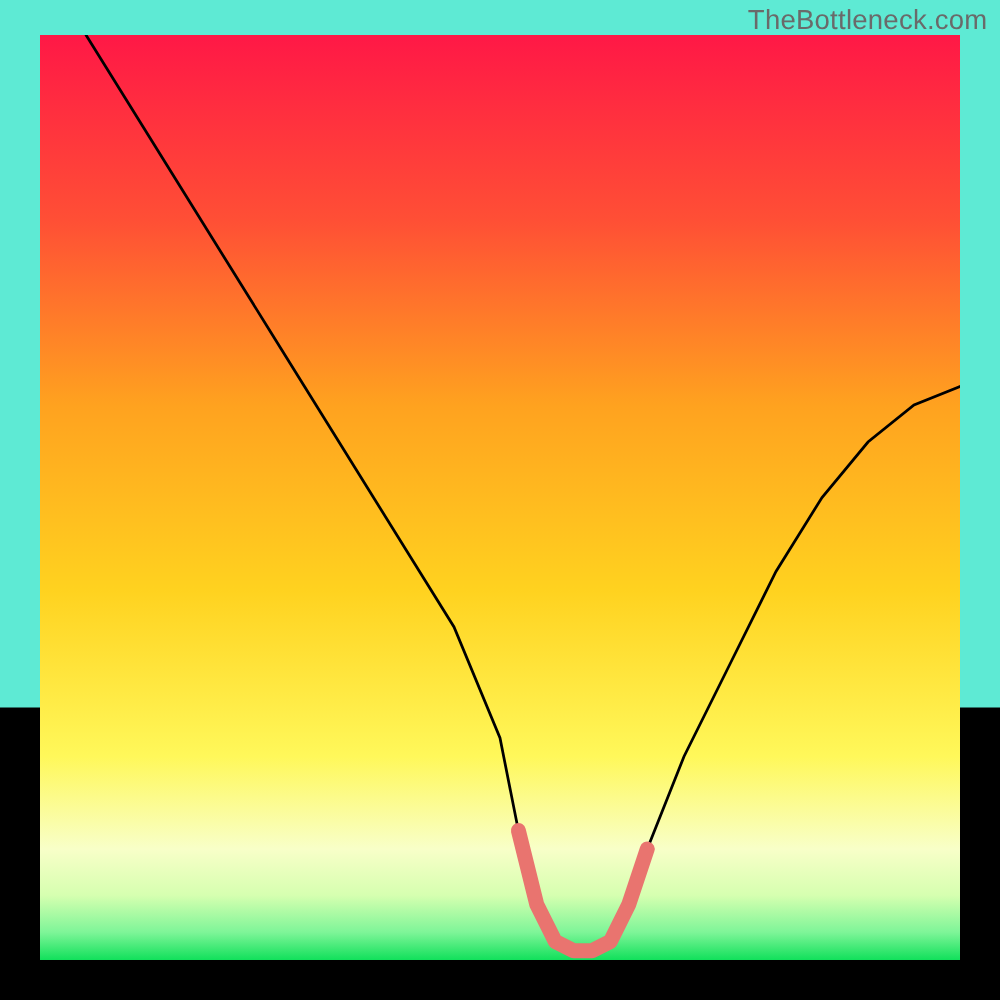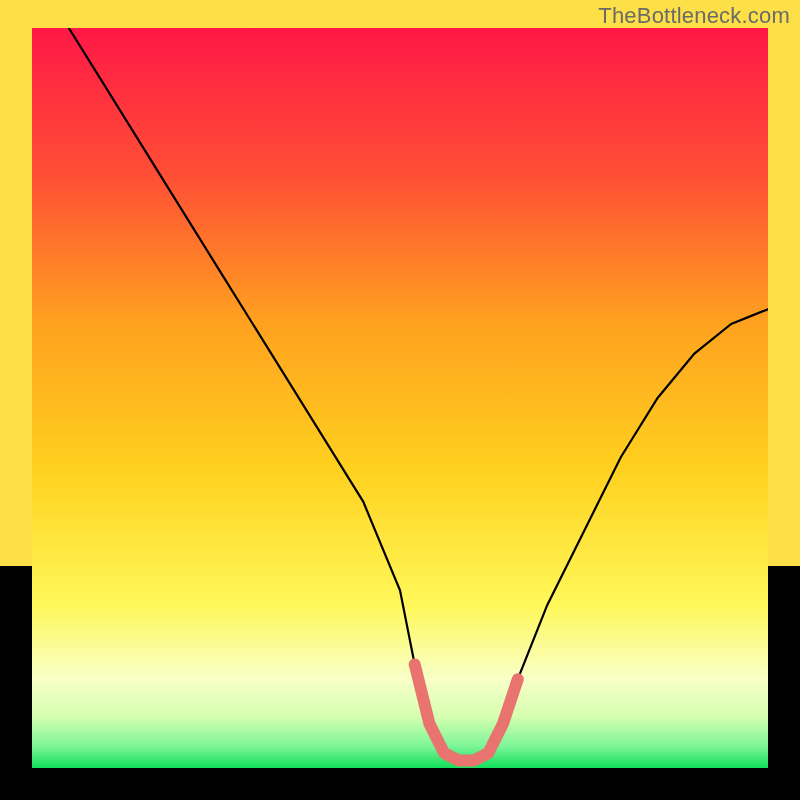--- a/index.html
+++ b/index.html
@@ -8,21 +8,21 @@
     width: 800px;
     height: 800px;
     overflow: hidden;
     background: #000;
     font-family: Arial, Helvetica, sans-serif;
   }
   .frame {
     position: relative;
     width: 800px;
     height: 566px;
-    background: #fde047;
+    background: #5eead4;
   }
   .watermark {
     position: absolute;
     top: 3px;
     right: 10px;
     color: #6a6a6a;
     font-size: 22px;
     font-weight: 500;
     letter-spacing: 0.2px;
     z-index: 10;

